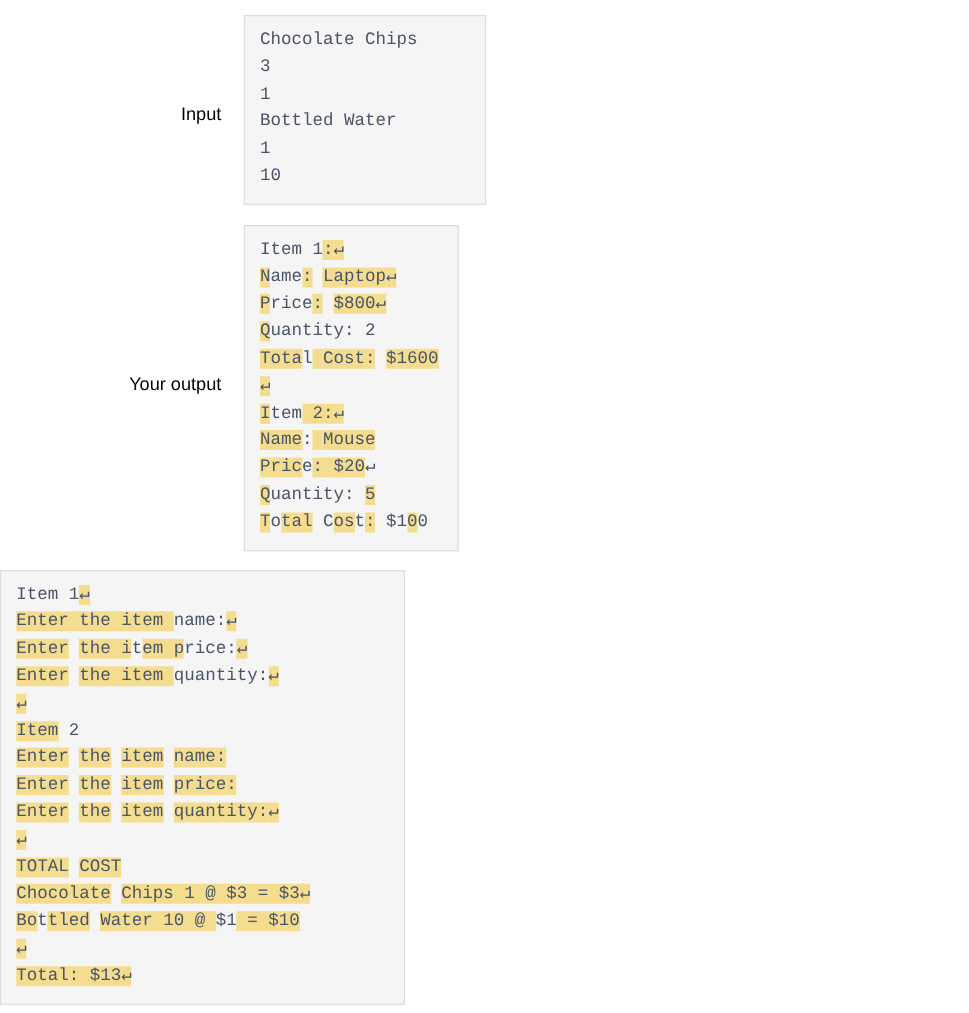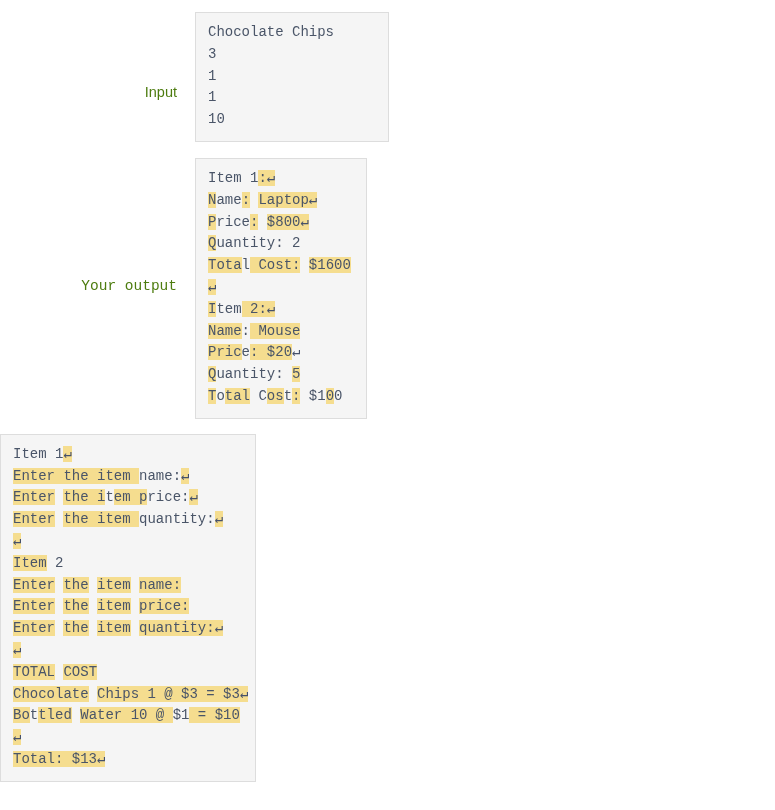--- a/index.html
+++ b/index.html
@@ -20,21 +20,21 @@
   .row {
     display: flex;
     align-items: flex-start;
     width: 775px;
   }
   .label-col {
     width: 195px;
     flex: 0 0 195px;
     text-align: right;
     padding-right: 18px;
-    color: #4d7c0f;
+    color: #000000;
     font-size: 14.5px;
     font-family: "Liberation Sans", sans-serif;
     line-height: 1.4;
   }
   .panel {
     background: #f5f5f5;
     border: 1px solid #dddddd;
     padding: 9px 12px 10px 12px;
     font-family: "Liberation Mono", "DejaVu Sans Mono", monospace;
     font-size: 14px;
@@ -43,37 +43,37 @@
     white-space: pre;
     overflow: hidden;
   }
   .panel .ln { display: block; min-height: 21.8px; }
   .hl { background: #f5dd8f; }
   .crlf { color: #46516a; }
 
   
   #input-panel { width: 194px; }
   #your-output-panel { width: 172px; }
-  #expected-output-panel { width: 256px; }
+  #expected-output-panel { width: 324px; }
 
   .row-input { margin-top: 12px; }
   .row-input .label-col { padding-top: 70px; }
   .row-your { margin-top: 16px; }
-  .row-your .label-col { padding-top: 118px; font-family: Liberation Mono, monospace; }
+  .row-your .label-col { padding-top: 118px; }
   .row-expected { margin-top: 15px; }
   .row-expected .label-col { padding-top: 163px; }
 </style>
 </head>
 <body>
 
 <div class="page">
 
   <div class="row row-input">
     <div class="label-col">Input</div>
-    <div class="panel" id="input-panel"><span class="ln"><span>Chocolate Chips</span></span><span class="ln"><span>3</span></span><span class="ln"><span>1</span></span><span class="ln"><span>1</span></span><span class="ln"><span>10</span></span></div>
+    <div class="panel" id="input-panel"><span class="ln"><span>Chocolate Chips</span></span><span class="ln"><span>3</span></span><span class="ln"><span>1</span></span><span class="ln"><span>Bottled Water</span></span><span class="ln"><span>1</span></span><span class="ln"><span>10</span></span></div>
   </div>
 
   <div class="row row-your">
     <div class="label-col">Your output</div>
     <div class="panel" id="your-output-panel"><span class="ln"><span>Item 1</span><span class="hl">:</span><span class="hl crlf">↵</span></span><span class="ln"><span class="hl">N</span><span>ame</span><span class="hl">:</span><span> </span><span class="hl">Laptop</span><span class="hl crlf">↵</span></span><span class="ln"><span class="hl">P</span><span>rice</span><span class="hl">:</span><span> </span><span class="hl">$800</span><span class="hl crlf">↵</span></span><span class="ln"><span class="hl">Q</span><span>uantity: 2</span></span><span class="ln"><span class="hl">Tota</span><span>l</span><span class="hl"> </span><span class="hl">Cost:</span><span> </span><span class="hl">$1600</span></span><span class="ln"><span class="hl crlf">↵</span></span><span class="ln"><span class="hl">I</span><span>tem</span><span class="hl"> 2:</span><span class="hl crlf">↵</span></span><span class="ln"><span class="hl">Name</span><span>:</span><span class="hl"> </span><span class="hl">Mouse</span></span><span class="ln"><span class="hl">Pric</span><span>e</span><span class="hl">: </span><span class="hl">$20</span><span class="crlf">↵</span></span><span class="ln"><span class="hl">Q</span><span>uantity: </span><span class="hl">5</span></span><span class="ln"><span class="hl">T</span><span>o</span><span class="hl">tal</span><span> C</span><span class="hl">os</span><span>t</span><span class="hl">:</span><span> $1</span><span class="hl">0</span><span>0</span></span></div>
   </div>
 
   <div class="row row-expected">
     <div class="panel" id="expected-output-panel"><span class="ln"><span>Item 1</span><span class="hl crlf">↵</span></span><span class="ln"><span class="hl">Enter the item </span><span>name:</span><span class="hl crlf">↵</span></span><span class="ln"><span class="hl">Enter</span><span> </span><span class="hl">the i</span><span>t</span><span class="hl">em </span><span class="hl">p</span><span>rice:</span><span class="hl crlf">↵</span></span><span class="ln"><span class="hl">Enter</span><span> </span><span class="hl">the item </span><span>quantity:</span><span class="hl crlf">↵</span></span><span class="ln"><span class="hl crlf">↵</span></span><span class="ln"><span class="hl">Item</span><span> 2</span></span><span class="ln"><span class="hl">Enter</span><span> </span><span class="hl">the</span><span> </span><span class="hl">item</span><span> </span><span class="hl">name:</span></span><span class="ln"><span class="hl">Enter</span><span> </span><span class="hl">the</span><span> </span><span class="hl">item</span><span> </span><span class="hl">price</span><span class="hl">:</span></span><span class="ln"><span class="hl">Enter</span><span> </span><span class="hl">the</span><span> </span><span class="hl">item</span><span> </span><span class="hl">quantity:</span><span class="hl crlf">↵</span></span><span class="ln"><span class="hl crlf">↵</span></span><span class="ln"><span class="hl">TOTAL</span><span> </span><span class="hl">COST</span></span><span class="ln"><span class="hl">Chocolate</span><span> </span><span class="hl">Chips</span><span class="hl"> 1 @ $3 = $3</span><span class="hl crlf">↵</span></span><span class="ln"><span class="hl">Bo</span><span>t</span><span class="hl">tled</span><span> </span><span class="hl">Water 10 @ </span><span>$1</span><span class="hl"> = $10</span></span><span class="ln"><span class="hl crlf">↵</span></span><span class="ln"><span class="hl">Total: $13</span><span class="hl crlf">↵</span></span></div>
   </div>

